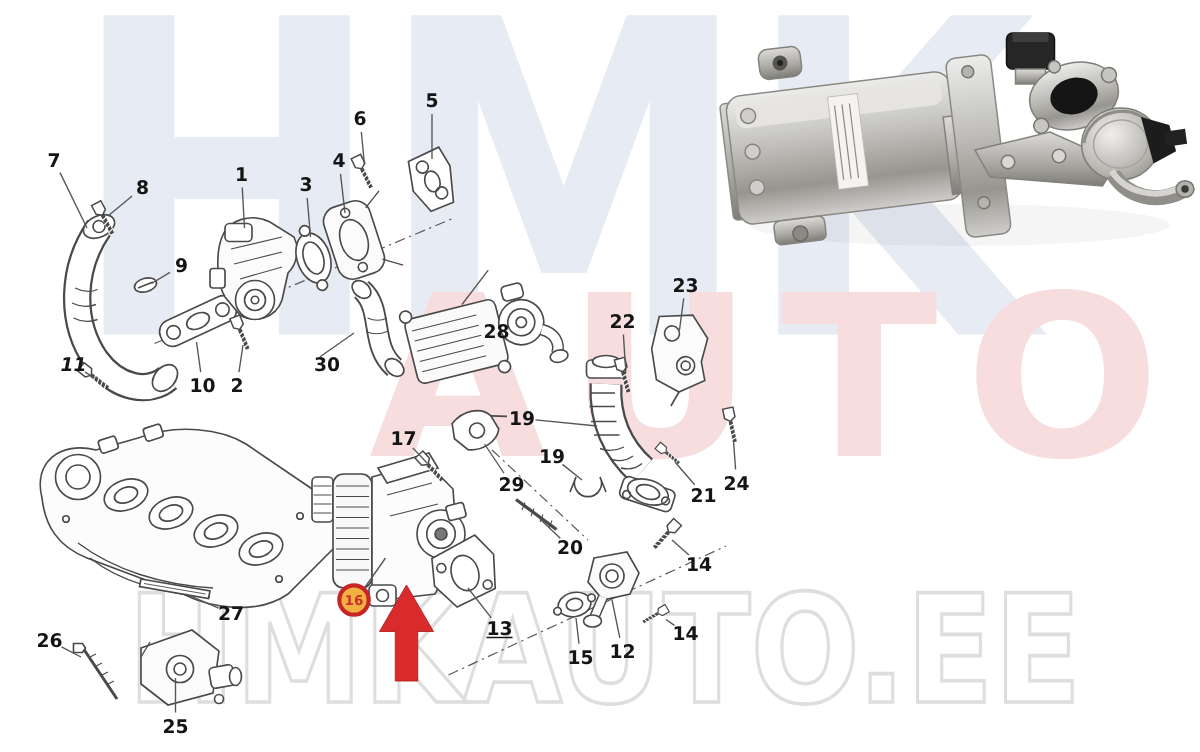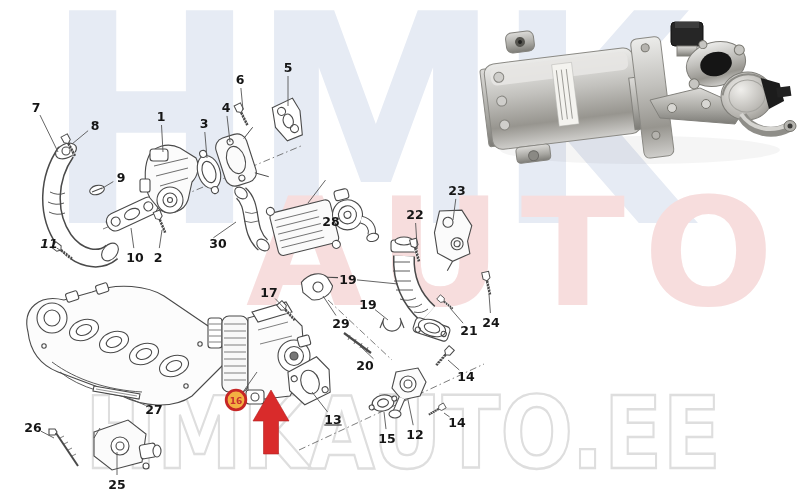--- a/index.html
+++ b/index.html
@@ -399,21 +399,21 @@
       <div class="callout" style="left: 135px; top: 257px;">10</div>
       <div class="callout" style="left: 49px; top: 243px; font-style: italic;">11</div>
       <div class="callout" style="left: 415px; top: 434px;">12</div>
       <div class="callout" style="left: 333px; top: 419px; text-decoration: underline;">13</div>
       <div class="callout" style="left: 466px; top: 376px;">14</div>
       <div class="callout" style="left: 457px; top: 422px;">14</div>
       <div class="callout" style="left: 387px; top: 438px;">15</div>
       <div class="callout" style="left: 269px; top: 292px;">17</div>
       <div class="callout" style="left: 348px; top: 279px;">19</div>
       <div class="callout" style="left: 368px; top: 304px;">19</div>
-      <div class="callout" style="left: 365px; top: 365px;">20</div>
+      <div class="callout" style="left: 380px; top: 365px;">20</div>
       <div class="callout" style="left: 469px; top: 330px; text-align: right;">21</div>
       <div class="callout" style="left: 415px; top: 214px;">22</div>
       <div class="callout" style="left: 457px; top: 190px;">23</div>
       <div class="callout" style="left: 491px; top: 322px;">24</div>
       <div class="callout" style="left: 117px; top: 484px;">25</div>
       <div class="callout" style="left: 33px; top: 427px;">26</div>
       <div class="callout" style="left: 154px; top: 409px;">27</div>
       <div class="callout" style="left: 331px; top: 173px; margin-top: 48px;">28</div>
       <div class="callout" style="left: 341px; top: 323px;">29</div>
       <div class="callout" style="left: 206px; top: 243px; margin-left: 12px;">30</div>

